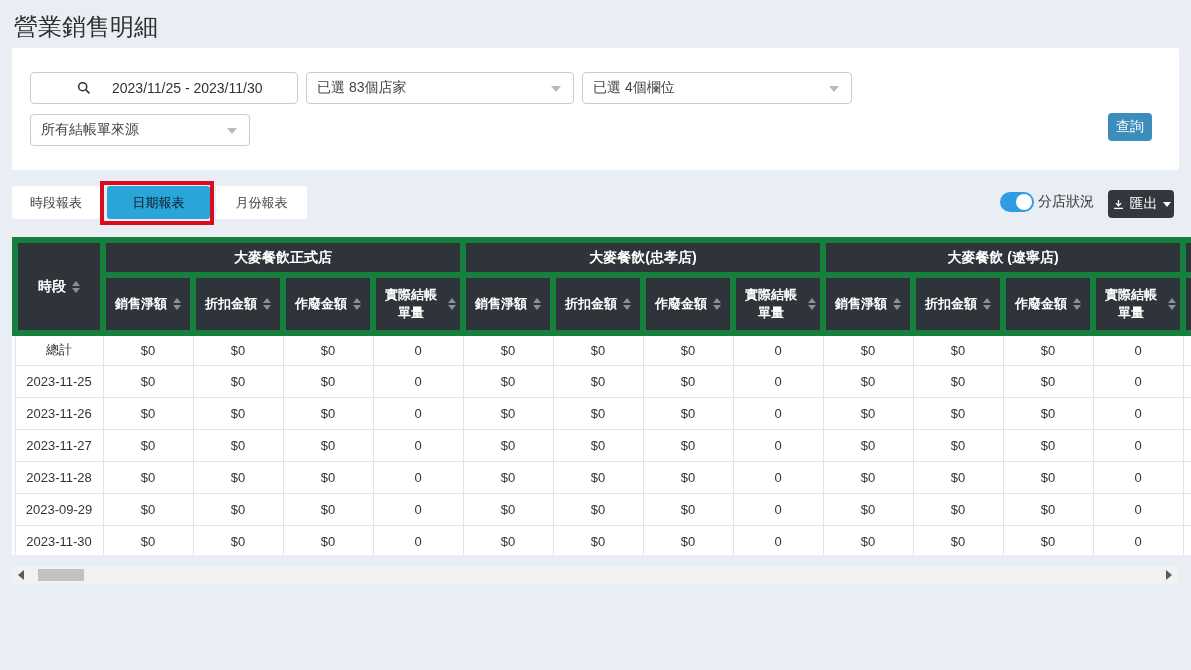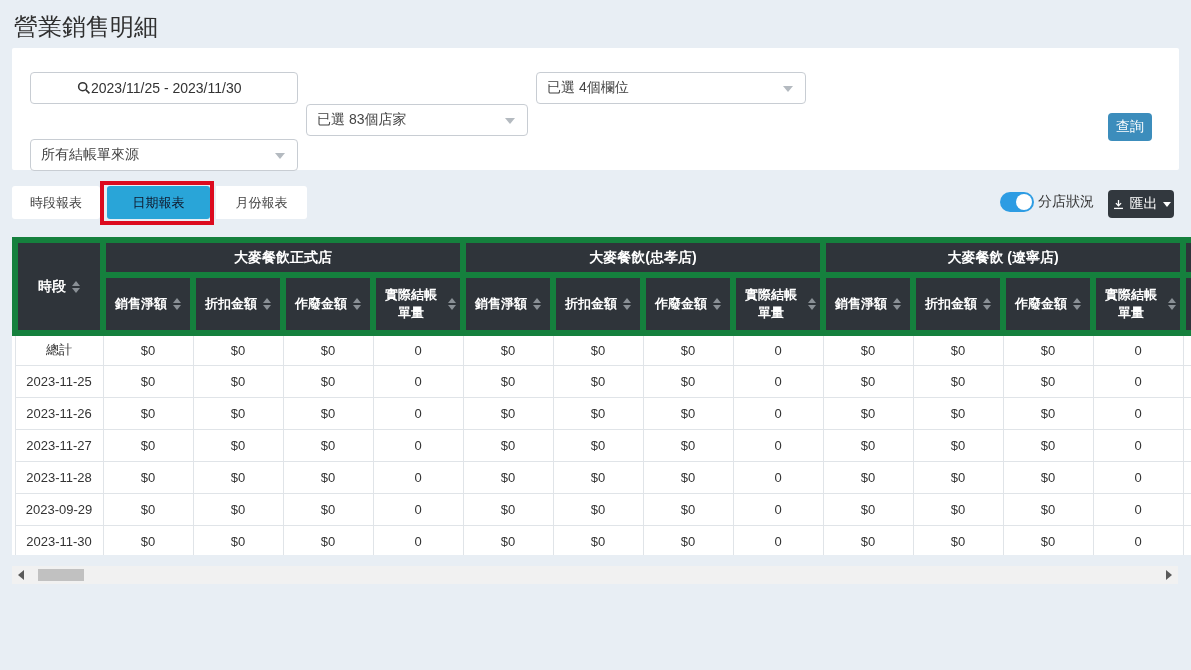--- a/index.html
+++ b/index.html
@@ -24,23 +24,23 @@
   .filter-row { position:absolute; left:18px; display:flex; gap:8px; }
   .row1 { top:24px; }
   .row2 { top:66px; }
   .field {
     height:32px; background:#fff;
     border:1px solid #c8cdd3; border-radius:4px;
     display:flex; align-items:center;
     padding:0 10px; font-size:14px; color:#444;
     position:relative;
   }
-  .date-field { width:268px; gap:0; color:#333;padding-left:46px; }
+  .date-field { width:268px; gap:21px; color:#333;padding-left:46px; }
   .dd { cursor:pointer; }
-  .dd-1 { width:222px;margin-top:32px; } .dd-2 { width:270px; } .dd-3 { width:268px; } .dd-4 { width:268px;margin-top:25px; }
+  .dd-1 { width:268px; } .dd-2 { width:270px; } .dd-3 { width:268px; } .dd-4 { width:220px; }
   .chevron {
     position:absolute; right:12px; top:13px;
     width:0; height:0;
     border-left:5px solid transparent; border-right:5px solid transparent;
     border-top:6px solid #b4bac0;
   }
   .query-btn {
     position:absolute; right:27px; top:65px;
     width:44px; height:28px;
     background:#3c8dbc; color:#fff;

